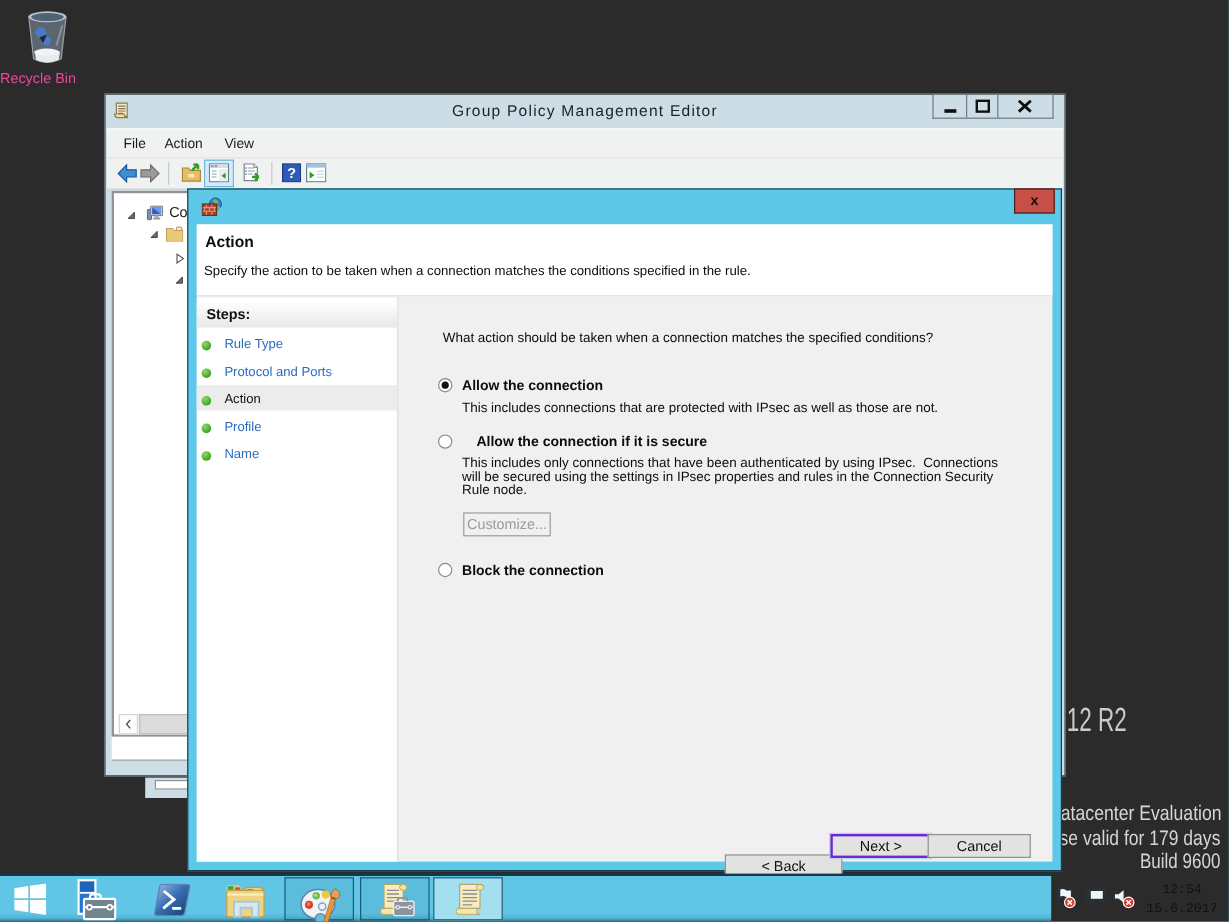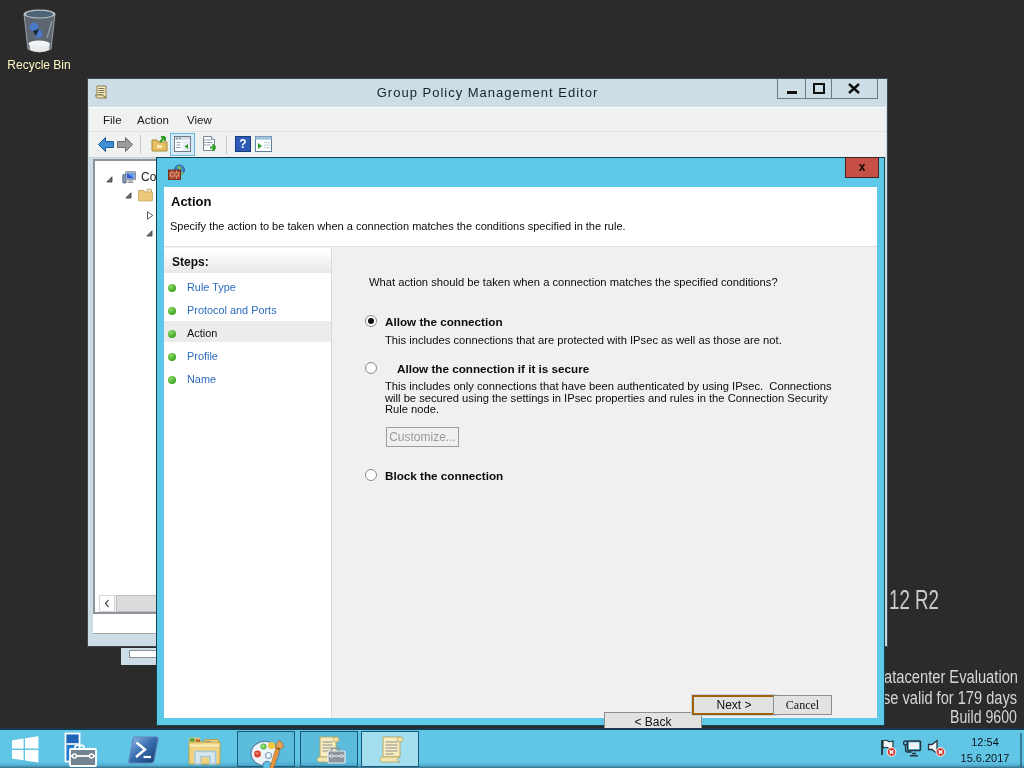--- a/index.html
+++ b/index.html
@@ -29,21 +29,21 @@
 .stephead { left:0; top:3px; width:100%; height:22px; background:linear-gradient(#ffffff,#e8e8e8); font-weight:bold; font-size:12px; color:#101010; padding:4px 0 0 8px; }
 .step { left:23px; font-size:10.9px; color:#2c6cbe; }
 .dot { left:4px; width:8px; height:8px; border-radius:50%; background:radial-gradient(circle at 35% 30%, #8fd96a, #3fa621 70%); }
 .sel-band { left:0; width:100%; height:21px; background:#ececec; }
 #main { left:169px; top:61px; right:0; bottom:0; font-size:11.2px; color:#0c0c0c;border-radius:13px; }
 .radio { width:12px; height:12px; border-radius:50%; background:#fff; border:1px solid #8a8a8a; }
 .radio.on::after { content:""; position:absolute; left:2px; top:2px; width:6px; height:6px; border-radius:50%; background:#111; }
 .btn { height:20px; background:#e2e2e0; border:1px solid #8f8f8f; font-size:12px; color:#111; text-align:center; line-height:18px; }
 
 
-#taskbar { left:0; top:728px; width:1024px; height:40px; background:linear-gradient(#61c6e5 0px, #61c6e5 31px, #55b4d6 35px, #2d5970 39px, #24455a 40px); border-top:2px solid #16374a; z-index:40; }
+#taskbar { left:0; top:728px; width:876px; height:40px; background:linear-gradient(#61c6e5 0px, #61c6e5 31px, #55b4d6 35px, #2d5970 39px, #24455a 40px); border-top:2px solid #16374a; z-index:40;font-family:Liberation Mono, monospace; }
 .tbtn { top:1px; height:36px; border:1px solid #1a5a78; background:rgba(10,60,95,0.07); }
 .tray { font-size:11px; color:#0b1419; text-align:center; }
 </style>
 </head>
 <body>
 
 <svg class="abs" style="left:820px; top:570px;" width="204" height="160" viewBox="0 0 204 160">
   <text x="69" y="39" font-size="28" fill="#cbcbcb" font-family="Liberation Sans" textLength="50" lengthAdjust="spacingAndGlyphs">12 R2</text>
   <text x="198" y="113" font-size="17.5" fill="#d6d6d6" text-anchor="end" textLength="134" lengthAdjust="spacingAndGlyphs">atacenter Evaluation</text>
   <text x="197" y="134" font-size="17.5" fill="#d6d6d6" text-anchor="end" textLength="134" lengthAdjust="spacingAndGlyphs">se valid for 179 days</text>
@@ -63,21 +63,21 @@
   <ellipse cx="18.5" cy="7" rx="15.8" ry="4.6" fill="#b9c2c9"></ellipse>
   <ellipse cx="18.5" cy="7.2" rx="13.5" ry="3.4" fill="#4e6374"></ellipse>
   <path d="M8 36 Q18 40 29 36 L28 43 Q18 47 9 43 Z" fill="#e8eaec"></path>
   <ellipse cx="18" cy="36.5" rx="10.5" ry="3" fill="#f2f3f4"></ellipse>
   <circle cx="13" cy="20" r="4.6" fill="#4a79c8"></circle>
   <circle cx="17.5" cy="27" r="4.0" fill="#4a79c8"></circle>
   <path d="M12 24 L18 22 L15 29 Z" fill="#20262e"></path>
   <path d="M26 31 L31 14" stroke="#8b949c" stroke-width="1.6" fill="none"></path>
 </svg>
 </div>
-<div class="abs" style="left:0px; top:58px; width:78px; text-align:center; font-size:12px; color:#fef9c3;">Recycle Bin</div>
+<div class="abs" style="left:0px; top:58px; width:78px; font-size:12px; color:#ec4899;">Recycle Bin</div>
 
 <div id="gpme" class="abs">
   <div class="abs titlebar">
     <svg class="abs" style="left:6px; top:5px;" width="16" height="16" viewBox="0 0 16 16">
       <path d="M3 2 h9 v11 h-9 z" fill="#f7edc4" stroke="#8a7c4e" stroke-width="1"></path>
       <path d="M4.5 4.5 h6 M4.5 6.5 h6 M4.5 8.5 h6 M4.5 10.5 h4" stroke="#7d7458" stroke-width="1"></path>
       <path d="M1.5 11 q0 3 3 3 h8 q-3 0 -3-3 z" fill="#efe3b2" stroke="#8a7c4e" stroke-width="1"></path>
     </svg>
     <div class="abs title">Group Policy Management Editor</div>
     <div class="abs capbtns" style="background:#ccdde6;">
@@ -231,22 +231,22 @@
       <div class="abs radio on" style="left:32px; top:67px;"></div>
       <div class="abs" style="left:52px; top:67px; font-weight:bold; font-size:11.7px;">Allow the connection</div>
       <div class="abs" style="left:52px; top:86px;">This includes connections that are protected with IPsec as well as those are not.</div>
       <div class="abs radio" style="left:32px; top:114px;"></div>
       <div class="abs" style="left:52px; top:114px; font-weight:bold; font-size:11.7px;margin-left:12px;">Allow the connection if it is secure</div>
       <div class="abs" style="left:52px; top:133px; line-height:11.6px; white-space:nowrap;">This includes only connections that have been authenticated by using IPsec.&nbsp; Connections<br>will be secured using the settings in IPsec properties and rules in the Connection Security<br>Rule node.</div>
       <div class="abs btn" style="left:53px; top:179px; width:73px; color:#9a9a9a; background:#f0f0f0; border-color:#9c9c9c;">Customize...</div>
       <div class="abs radio" style="left:32px; top:221px;"></div>
       <div class="abs" style="left:52px; top:221px; font-weight:bold; font-size:11.7px;">Block the connection</div>
       <div class="abs btn" style="left:271px; top:464px; width:98px;">&lt; Back</div>
-      <div class="abs btn" style="left:359px; top:447px; width:84px; border:2px solid #a16207; line-height:16px; box-shadow:0 0 0 1px #bed3e4;">Next &gt;</div>
-      <div class="abs btn" style="left:440px; top:447px; width:59px;font-family:Liberation Serif, serif;">Cancel</div>
+      <div class="abs btn" style="left:359px; top:447px; width:84px; border:2px solid #6d28d9; line-height:16px; box-shadow:0 0 0 1px #bed3e4;">Next &gt;</div>
+      <div class="abs btn" style="left:440px; top:447px; width:86px;">Cancel</div>
     </div>
   </div>
 </div>
 
 <div id="taskbar" class="abs">
 
   <svg class="abs" style="left:11px; top:6px;" width="28" height="27" viewBox="0 0 28 27">
     <path d="M1 4.2 L12.6 2.4 V12.6 H1 Z" fill="#fff"></path>
     <path d="M14 2.2 L27.4 0.2 V12.6 H14 Z" fill="#fff"></path>
     <path d="M1 14 H12.6 V24.2 L1 22.4 Z" fill="#fff"></path>

